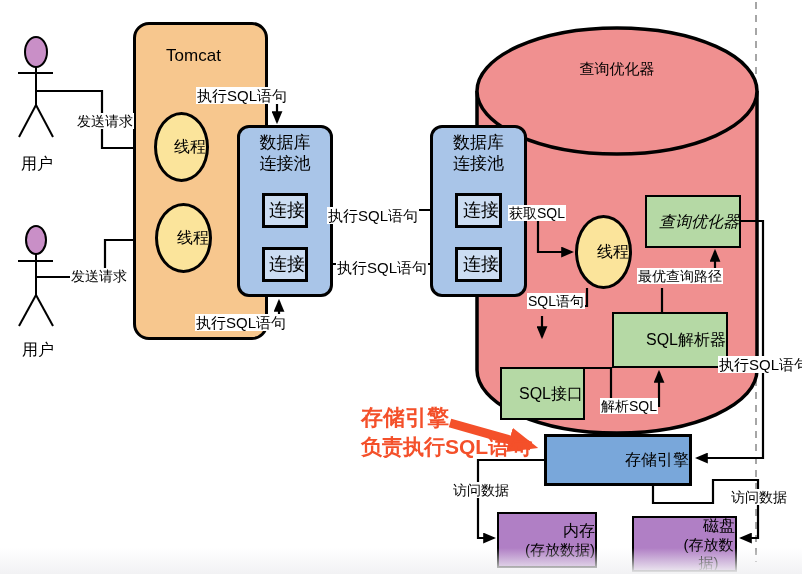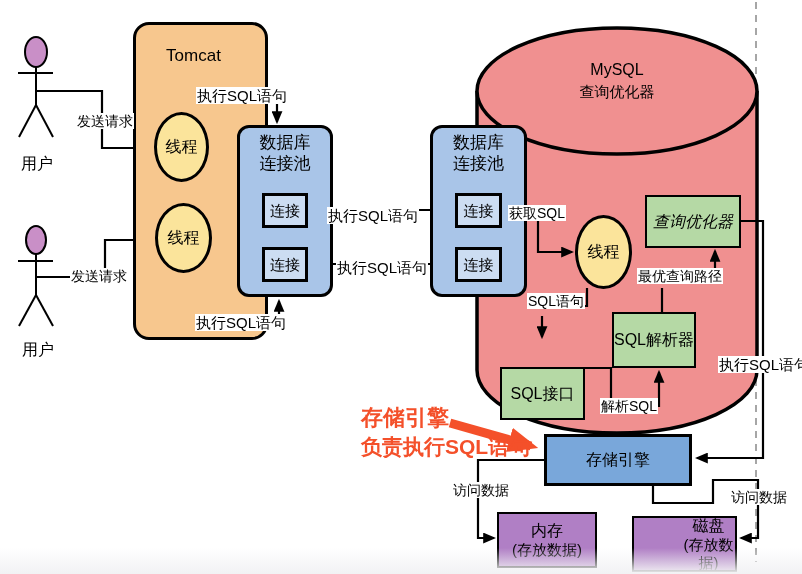--- a/index.html
+++ b/index.html
@@ -3,25 +3,25 @@
 <meta charset="utf-8">
 <style>
   html,body{margin:0;padding:0;background:#fff;}
   .canvas{
     position:relative;width:802px;height:574px;overflow:hidden;background:#fff;
     font-family:"Liberation Sans","DejaVu Sans",sans-serif;color:#000;
   }
   .canvas svg{position:absolute;left:0;top:0;}
   .abs{position:absolute;box-sizing:border-box;}
   .box{position:absolute;box-sizing:border-box;border:3px solid #000;
-       display:flex;flex-direction:column;align-items:center;justify-content:center;
+       display:flex;flex-direction:column;align-items:flex-end;justify-content:center;
        text-align:center;font-size:16px;line-height:1.2;}
   .tomcat{background:#F7C78E;border-radius:16px;}
   .pool{background:#A9C5E8;border-radius:12px;}
-  .conn{background:#CCDDF2;font-size:15px;border-width:3px;}
+  .conn{background:#CCDDF2;font-size:18px;border-width:3px;}
   .thr{background:#FBE49B;border-radius:50%;}
   .green{background:#B5D9A5;border-width:2.5px;}
   .storage{background:#79A7DA;}
   .purple{background:#B07FC5;border-width:2.5px;}
   .lbl{position:absolute;background:#fff;white-space:nowrap;
        font-size:14px;line-height:1.15;padding:0 1px;}
   .nobg{background:transparent;}
   .title2{position:absolute;text-align:center;font-size:16px;line-height:1.45;}
   .pooltitle{position:absolute;text-align:center;font-size:17px;line-height:1.25;font-weight:400;}
   .anno{position:absolute;color:#F4502A;font-weight:bold;font-size:22px;line-height:1.35;white-space:nowrap;}
@@ -116,31 +116,30 @@
     <div>连接池</div>
   </div>
   <div class="box conn" style="left:455px;top:193px;width:47px;height:35px;">
     <span>连接</span>
   </div>
   <div class="box conn" style="left:455px;top:247px;width:47px;height:35px;">
     <span>连接</span>
   </div>
 
   <div class="title2" style="left:537px;top:58px;width:160px;">
-    <div>MySQL</div>
     <div style="font-size:15px;">查询优化器</div>
   </div>
 
   <div class="box thr" style="left:575px;top:215px;width:57px;height:74px;">
     <span>线程</span>
   </div>
   <div class="box green" style="left:645px;top:195px;width:96px;height:53px;font-style:italic;">
     <span>查询优化器</span>
   </div>
-  <div class="box green" style="left:612px;top:312px;width:84px;height:56px;">
+  <div class="box green" style="left:612px;top:312px;width:116px;height:56px;">
     <span>SQL解析器</span>
   </div>
   <div class="box green" style="left:500px;top:340px;width:85px;height:53px;margin-top:27px;">
     <span>SQL接口</span>
   </div>
 
   <div class="box storage" style="left:544px;top:434px;width:148px;height:52px;">
     <span>存储引擎</span>
   </div>
   <div class="box purple" style="left:497px;top:512px;width:100px;height:56px;">

